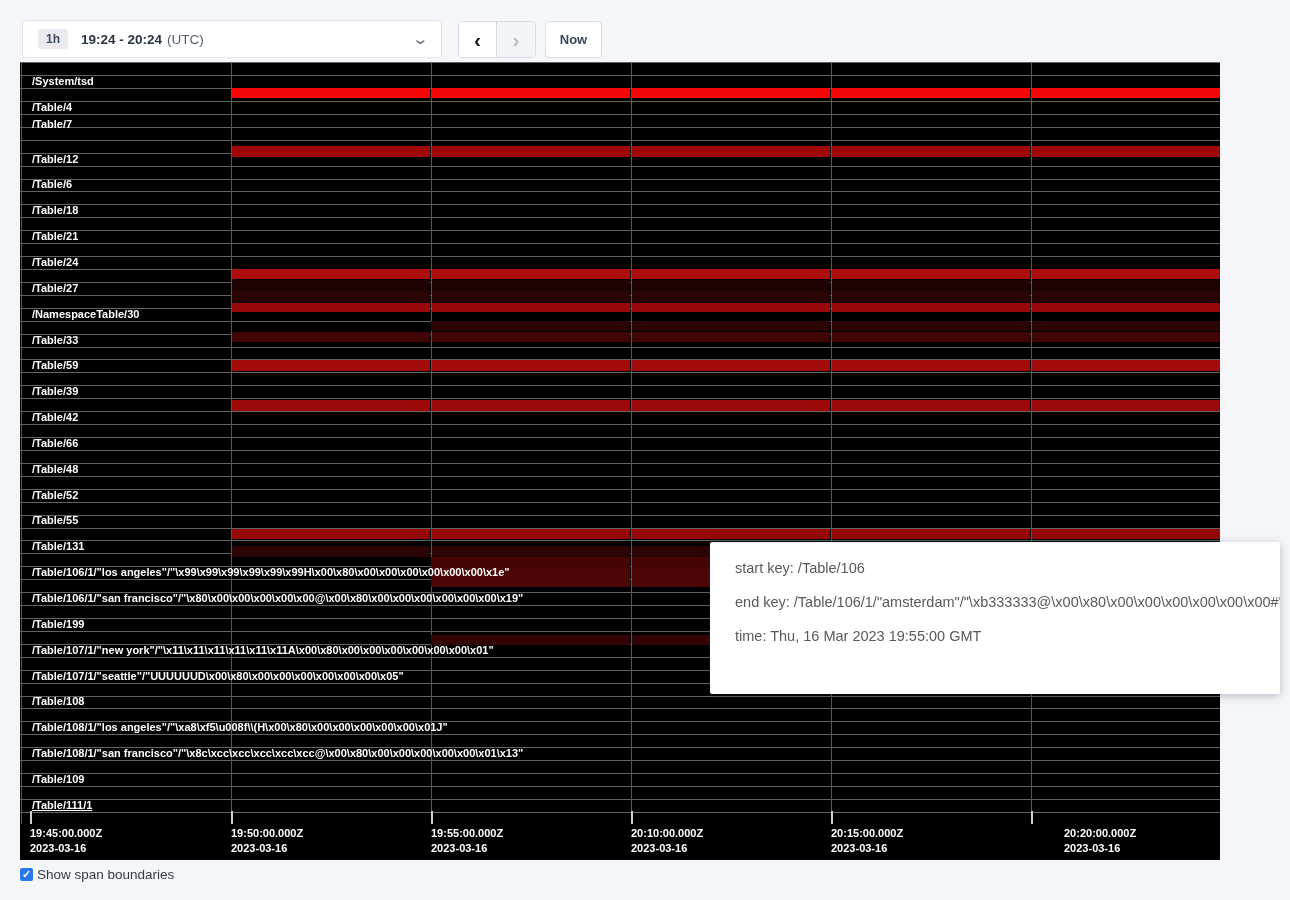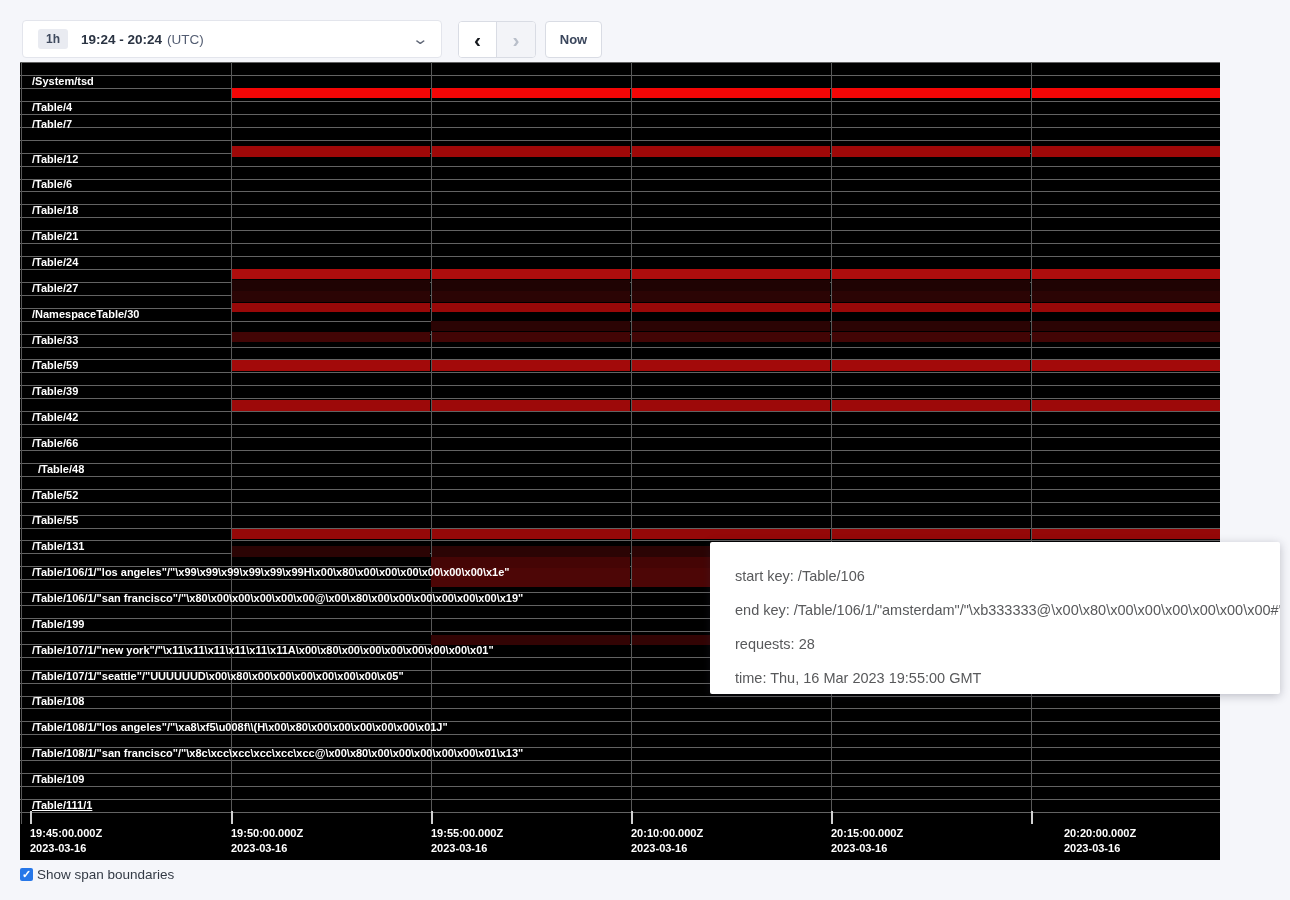--- a/index.html
+++ b/index.html
@@ -32,21 +32,21 @@
   .vline{position:absolute;top:0;width:1px;background:#585858;}
   .band{position:absolute;}
   .row-label{position:absolute;color:#fff;font-size:11px;font-weight:600;
     white-space:nowrap;letter-spacing:0px;}
   .x-tick{position:absolute;width:1.5px;height:13px;background:#d0d0d0;}
   .x-label{position:absolute;color:#fff;font-size:11px;font-weight:700;
     line-height:15px;white-space:nowrap;}
   
   .kv-tooltip{left:710px;top:542px;width:570px;height:152px;background:#fff;
     border-radius:2px;box-shadow:0 2px 10px rgba(40,40,60,0.28);
-    box-sizing:border-box;padding:17px 0 0 25px;}
+    box-sizing:border-box;padding:9px 0 0 25px;}
   .kv-tooltip .tip-line{font-size:14.5px;color:#58595b;line-height:34px;
     white-space:nowrap;overflow:hidden;}
   
   .footer-row{left:20px;top:867px;display:flex;align-items:center;}
   .checkbox{width:13px;height:13px;background:#2777e8;border-radius:2px;color:#fff;
     font-size:11px;line-height:13px;text-align:center;cursor:pointer;font-weight:700;}
   .checkbox-label{margin-left:4px;font-size:13.5px;color:#333a45;}
 </style>
 </head>
 <body>
@@ -210,21 +210,21 @@
     <div class="row-label" style="left: 12px; top: 142.25px;">/Table/18</div>
     <div class="row-label" style="left: 12px; top: 168.1px; text-align: right;">/Table/21</div>
     <div class="row-label" style="left: 12px; top: 193.95px;">/Table/24</div>
     <div class="row-label" style="left: 12px; top: 219.8px; text-align: center;">/Table/27</div>
     <div class="row-label" style="left: 12px; top: 245.65px;">/NamespaceTable/30</div>
     <div class="row-label" style="left: 12px; top: 271.5px;">/Table/33</div>
     <div class="row-label" style="left: 12px; top: 297.35px;">/Table/59</div>
     <div class="row-label" style="left: 12px; top: 323.2px;">/Table/39</div>
     <div class="row-label" style="left: 12px; top: 349.05px;">/Table/42</div>
     <div class="row-label" style="left: 12px; top: 374.9px;">/Table/66</div>
-    <div class="row-label" style="left: 12px; top: 400.75px; margin-left: 6px;">/Table/48</div>
+    <div class="row-label" style="left: 12px; top: 400.75px;">/Table/48</div>
     <div class="row-label" style="left: 12px; top: 426.6px;">/Table/52</div>
     <div class="row-label" style="left: 12px; top: 452.45px;">/Table/55</div>
     <div class="row-label" style="left: 12px; top: 478.3px;">/Table/131</div>
     <div class="row-label" style="left: 12px; top: 504.15px;">/Table/106/1/"los angeles"/"\x99\x99\x99\x99\x99\x99H\x00\x80\x00\x00\x00\x00\x00\x00\x1e"</div>
     <div class="row-label" style="left: 12px; top: 530px;">/Table/106/1/"san francisco"/"\x80\x00\x00\x00\x00\x00@\x00\x80\x00\x00\x00\x00\x00\x00\x19"</div>
     <div class="row-label" style="left: 12px; top: 555.85px;">/Table/199</div>
     <div class="row-label" style="left: 12px; top: 581.7px;">/Table/107/1/"new york"/"\x11\x11\x11\x11\x11\x11A\x00\x80\x00\x00\x00\x00\x00\x00\x01"</div>
     <div class="row-label" style="left: 12px; top: 607.55px;">/Table/107/1/"seattle"/"UUUUUUD\x00\x80\x00\x00\x00\x00\x00\x00\x05"</div>
     <div class="row-label" style="left: 12px; top: 633.4px;">/Table/108</div>
     <div class="row-label" style="left: 12px; top: 659.25px;">/Table/108/1/"los angeles"/"\xa8\xf5\u008f\\(H\x00\x80\x00\x00\x00\x00\x00\x01J"</div>
@@ -259,20 +259,19 @@
     <div class="x-tick" style="left: 1011px; top: 749px;"></div>
     <div class="x-label" style="left: 1011px; top: 764px; margin-left: 33px;">
       <div>20:20:00.000Z</div>
       <div>2023-03-16</div>
     </div>
   </div>
 
 <div class="abs kv-tooltip">
   <div class="tip-line">start key: /Table/106</div>
   <div class="tip-line">end key: /Table/106/1/"amsterdam"/"\xb333333@\x00\x80\x00\x00\x00\x00\x00\x00#"</div>
-  <div class="tip-line">requests: 28</div>
   <div class="tip-line">time: Thu, 16 Mar 2023 19:55:00 GMT</div>
 </div>
 
 <div class="abs footer-row">
   <div class="checkbox" style="background: rgb(39, 119, 232);">✓</div>
   <span class="checkbox-label">Show span boundaries</span>
 </div>
 
 </body></html>

